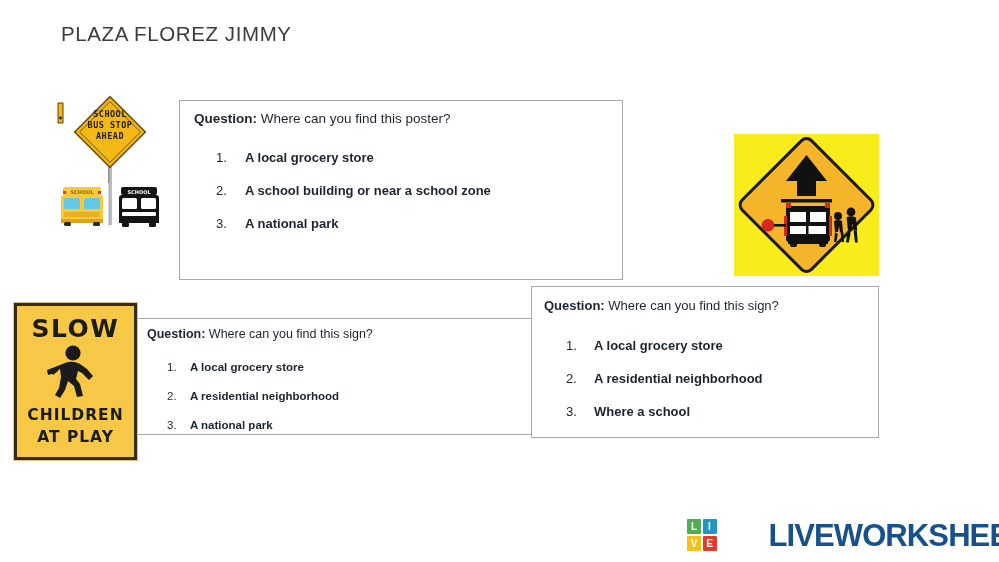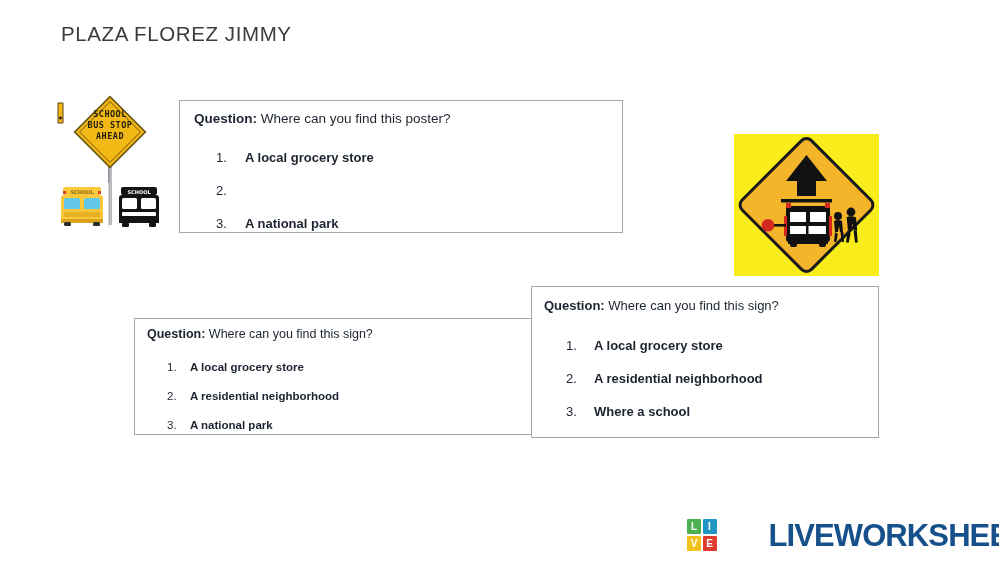--- a/index.html
+++ b/index.html
@@ -35,21 +35,21 @@
   .qlist { list-style: none; margin: 0; padding: 0; }
   .qlist li {
     font-size: 13px; font-weight: 700; color: #1c2430;
     white-space: nowrap; display: flex;
   }
   .qlist li .num {
     font-weight: 400; width: 26px; flex: 0 0 26px;
   }
 
   
-  #qbox1 { left: 179px; top: 100px; width: 444px; height: 133px; }
+  #qbox1 { left: 179px; top: 100px; width: 444px; height: 180px; }
   #qbox1 .qline { position: absolute; left: 14px; top: 10px; }
   #qbox1 .qlist { position: absolute; left: 36px; top: 40px; }
   #qbox1 .qlist li { height: 33px; line-height: 33px; }
   #qbox1 .qlist li .num { width: 29px; flex: 0 0 29px; }
 
   
   #qbox2 { left: 134px; top: 318px; width: 400px; height: 117px; z-index: 1; }
   #qbox2 .qline { position: absolute; left: 12px; top: 8px; font-size: 12.5px; }
   #qbox2 .qlist { position: absolute; left: 32px; top: 34px; }
   #qbox2 .qlist li { height: 29px; line-height: 29px; font-size: 11.5px; }
@@ -175,20 +175,21 @@
       <span class="qlabel">Question:</span>
       <span class="qtext">Where can you find this poster?</span>
     </div>
     <ol class="qlist">
       <li>
         <span class="num">1.</span>
         <span>A local grocery store</span>
       </li>
       <li>
         <span class="num">2.</span>
+        <span>A school building or near a school zone</span>
       </li>
       <li>
         <span class="num">3.</span>
         <span>A national park</span>
       </li>
     </ol>
   </div>
 
   <div id="bus-xing-panel">
     <svg width="145" height="142" viewBox="0 0 145 142">
@@ -230,20 +231,32 @@
         <path d="M101 98 l-1 10 2.4 0 1.4 -8 z"></path>
         <path d="M106.5 98 l1.2 10 2.4 0 -0.8 -10 z"></path>
         <circle cx="117" cy="78" r="4.4"></circle>
         <path d="M112 83.5 q5 -2.5 10 0 l1.2 13 -3.3 0 -1.4 -7 -1.3 7 -3.3 0 -1.2 -13 z"></path>
         <path d="M113.5 96.5 l-1.5 12 2.8 0 1.8 -9 z"></path>
         <path d="M119.5 96.5 l1.5 12 2.8 0 -1 -12 z"></path>
       </g>
     </svg>
   </div>
 
+  <div id="slow-sign">
+    <div class="sign-word w-slow">SLOW</div>
+    <svg class="runner" width="66" height="58" viewBox="0 0 66 58">
+      <g fill="#1b1b1b">
+        <circle cx="30" cy="9" r="7.6"></circle>
+        <path d="M22 19 q7 -3 15 1 l7 5 6 7 -4 4 -7 -7 -4 -2 -2 8 4 5 3 12 -6 1 -3 -11 -6 -5 -3 9 -5 8 -5 -3 4 -7 2 -11 -1 -8 -5 4 -7 2 -1 -5 8 -3 z"></path>
+        <path d="M14 23 q-4 1 -7 4 l3 4 5 -4 z"></path>
+      </g>
+    </svg>
+    <div class="sign-word w-children">CHILDREN</div>
+    <div class="sign-word w-atplay">AT   PLAY</div>
+  </div>
 
   <div class="qbox" id="qbox2">
     <div class="qline">
       <span class="qlabel">Question:</span>
       <span class="qtext">Where can you find this sign?</span>
     </div>
     <ol class="qlist">
       <li>
         <span class="num">1.</span>
         <span>A local grocery store</span>

